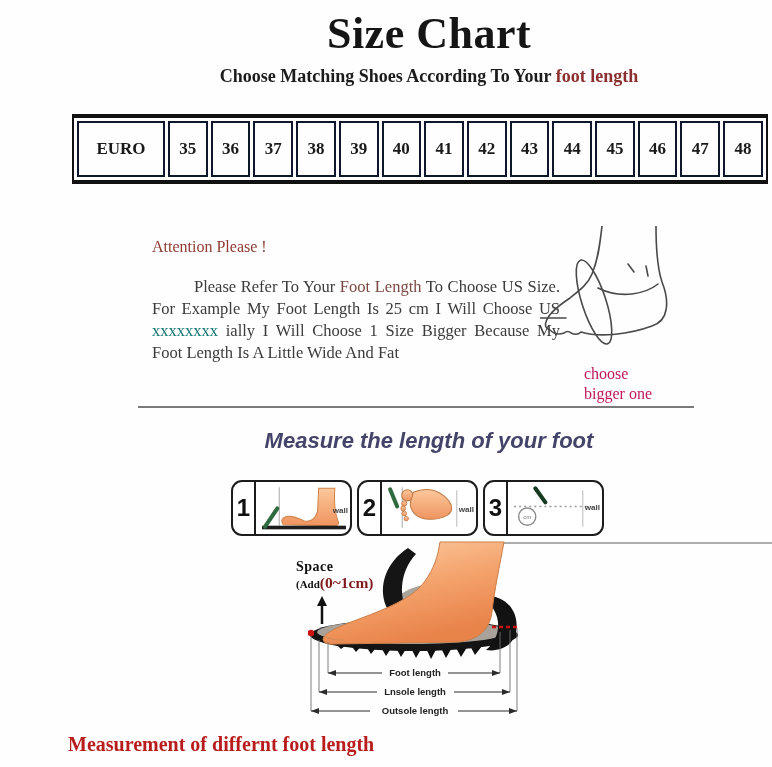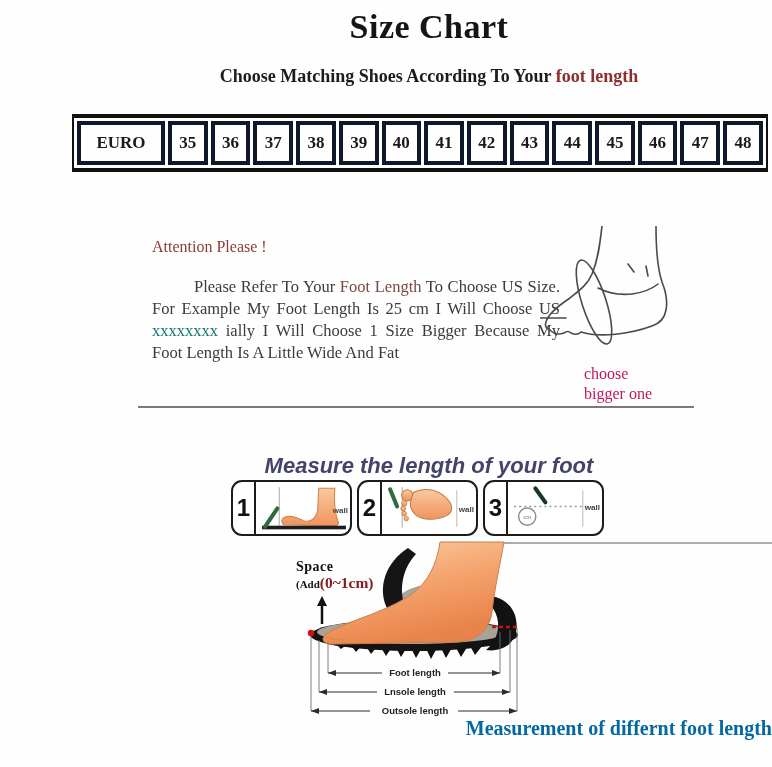--- a/index.html
+++ b/index.html
@@ -1,53 +1,53 @@
 <!DOCTYPE html>
 <html><head>
 <meta charset="utf-8">
 <style>
   html,body{margin:0;padding:0;background:#fff;}
   .page{position:relative;width:772px;height:767px;background:#fefefe;overflow:hidden;
         font-family:"Liberation Serif",serif;color:#1a1a1a;}
 
   
   .title{position:absolute;top:8px;left:86px;right:0;text-align:center;
-         font-size:34px;font-weight:bold;letter-spacing:.5px;color:#151515;}
+         font-size:44px;font-weight:bold;letter-spacing:.5px;color:#151515;}
   .subtitle{position:absolute;top:66px;left:86px;right:0;text-align:center;
             font-size:18px;font-weight:bold;color:#1c1c1c;}
   .subtitle .red{color:#8c2f2f;}
 
   
   table.size{position:absolute;left:72px;top:114px;width:696px;table-layout:fixed;
              border-collapse:separate;border-spacing:3px;
              border-top:4px solid #111;border-bottom:4px solid #111;
              border-left:2px solid #111;border-right:2px solid #111;}
-  table.size td{border:4px solid #0f172a;text-align:center;vertical-align:middle;
-                font-weight:bold;font-size:17px;padding:0;background:#fefefe;}
+  table.size td{border:2px solid #0f172a;text-align:center;vertical-align:middle;
+                font-weight:bold;font-size:17px;padding:8px;background:#fefefe;}
   table.size tr.r1 td{height:36px;}
   table.size tr.r2 td{height:58px;}
   td.rowlbl{white-space:pre-line;font-size:15px;line-height:1.15;}
 
   
   .attention{position:absolute;left:152px;top:238px;width:408px;}
   .attention .head{font-size:16px;color:#8e3b34;margin-bottom:20px;}
   .attention .body{font-size:16.5px;color:#3b3b3b;line-height:1.34;
                    text-align:justify;text-align-last:left;text-indent:42px;}
   .attention .fl{color:#7b4a42;}
   .attention .xxx{color:#0f766e;}
 
   .foot-art{position:absolute;left:540px;top:226px;}
   .choose-bigger{position:absolute;left:584px;top:364px;width:130px;text-align:left;
                  font-size:16px;color:#be185d;line-height:1.25;white-space:pre-line;}
 
   .divider{position:absolute;left:138px;top:406px;width:556px;height:2px;background:#7a7a7a;}
 
   .measure-heading{position:absolute;top:428px;left:86px;right:0;text-align:center;
                    font-family:"Liberation Sans",sans-serif;font-style:italic;font-weight:bold;
-                   font-size:22px;color:#44446a;margin-top:25px;}
+                   font-size:22px;color:#44446a;}
 
   
   .steps{position:absolute;left:231px;top:480px;display:flex;gap:5px;}
   .panel{width:121px;height:56px;border:2.5px solid #1c1c1c;border-radius:11px;
          background:#fff;box-sizing:border-box;display:flex;overflow:hidden;}
   .panel .num{width:21px;border-right:2px solid #1c1c1c;display:flex;align-items:center;
               justify-content:center;font-family:"Liberation Sans",sans-serif;
               font-weight:bold;font-size:24px;color:#111;}
   .panel svg{flex:1;height:100%;}
   .wall-txt{font-family:"Liberation Sans",sans-serif;font-weight:bold;font-size:8px;fill:#444;}
@@ -56,22 +56,22 @@
   .leg-cut-line{position:absolute;left:440px;top:542px;width:332px;height:1.5px;
                 background:#8a8a8a;opacity:.7;}
   .big-diagram{position:absolute;left:278px;top:540px;}
   .space-label{position:absolute;left:296px;top:558px;font-family:Liberation Serif, serif;
                font-weight:bold;line-height:1.05;color:#111;}
   .space-label .l1{font-size:14px;letter-spacing:.5px;}
   .space-label .l2a{font-size:11px;}
   .space-label .l2b{font-size:15.5px;color:#7f1d1d;}
   .meas-txt{font-family:"Liberation Sans",sans-serif;font-weight:bold;font-size:9.5px;fill:#222;}
 
-  .bottom-caption{position:absolute;left:68px;top:717px;width:704px;text-align:right;
-                  font-size:20px;font-weight:bold;color:#0369a1;}
+  .bottom-caption{position:absolute;left:68px;top:733px;width:704px;text-align:left;
+                  font-size:20px;font-weight:bold;color:#b91c1c;}
 </style>
 </head>
 <body>
 
 <div class="page">
 
   <div class="title">Size Chart</div>
 
   <div class="subtitle"><span>Choose Matching Shoes According To Your </span><span class="red">foot length</span></div>
 

